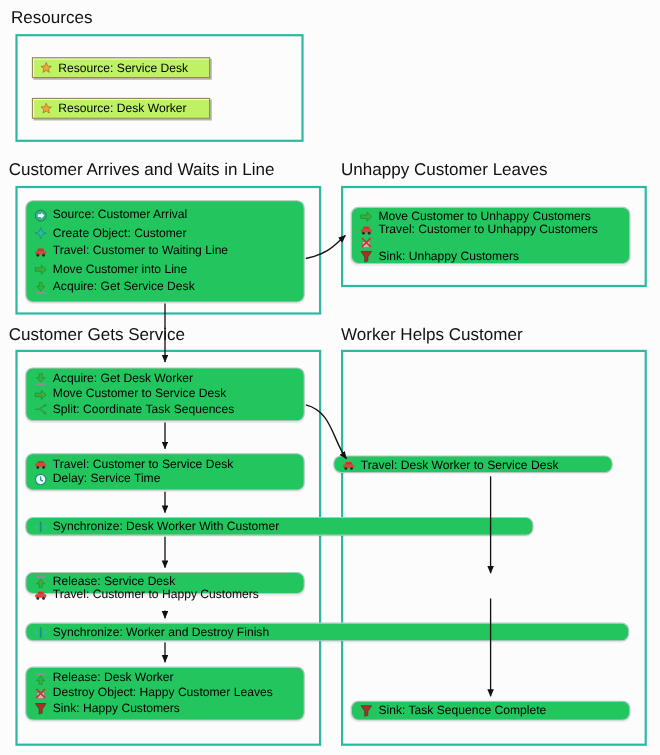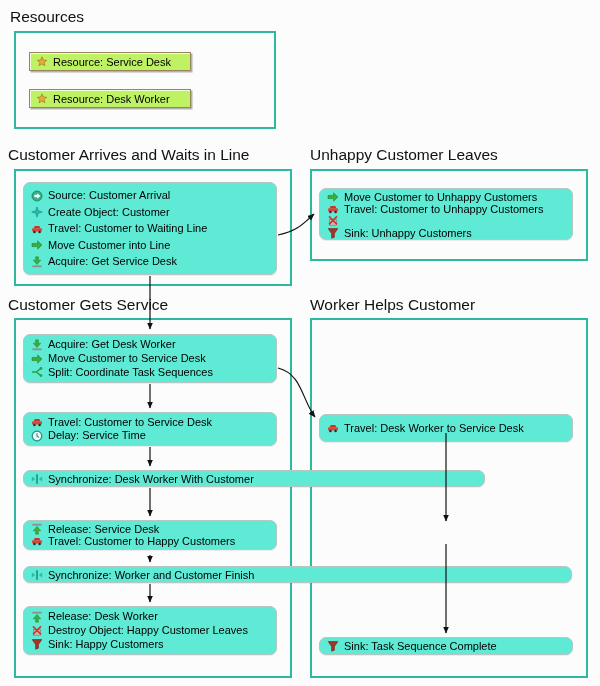--- a/index.html
+++ b/index.html
@@ -2,21 +2,21 @@
 <html><head>
 <meta charset="utf-8">
 <style>
   html,body{margin:0;padding:0;background:#fcfcfc;}
   body{width:600px;height:686px;position:relative;font-family:"Liberation Sans",sans-serif;color:#000;overflow:hidden;}
   .stage{position:absolute;left:0;top:0;width:600px;height:686px;}
 
   .gtitle{position:absolute;font-size:15.5px;color:#111;white-space:nowrap;z-index:1;}
   .group{position:absolute;border:2px solid #2cb9a0;background:transparent;box-sizing:border-box;z-index:1;}
 
-  .block{position:absolute;background:#5eead4;border:1px solid #b4c7c3;border-radius:7px;
+  .block{position:absolute;background:#22c55e;border:1px solid #b4c7c3;border-radius:7px;
          box-sizing:border-box;display:flex;flex-direction:column;justify-content:space-evenly;
          padding:2px 0;z-index:2;box-shadow:0 1px 1px rgba(0,0,0,0.07);}
   .row{display:flex;align-items:center;gap:5px;padding:0 7px;font-size:11px;line-height:1;white-space:nowrap;}
   .ic{width:12px;height:12px;flex:0 0 12px;display:inline-block;}
   .ic svg{width:12px;height:12px;display:block;}
 
   .res-item{position:absolute;width:162px;height:19px;box-sizing:border-box;display:flex;align-items:center;gap:5px;
             padding:0 6px;background:#bef264;border:1px solid #98855f;font-size:11px;white-space:nowrap;z-index:2;
             box-shadow:inset 1px 1px 0 rgba(255,255,255,0.75), 1.5px 1.5px 0 rgba(90,90,70,0.45);}
 
@@ -204,21 +204,21 @@
       <span class="ic">
           <svg viewBox="0 0 12 12">
             <rect x="5.2" y="1.2" width="1.6" height="9.6" fill="#1f8f7f"></rect>
             <path d="M0.8 3.6L4.2 6 0.8 8.4zM11.2 3.6L7.8 6l3.4 2.4z" fill="#2fb9a8"></path>
           </svg>
         </span>
       <span>Synchronize: Desk Worker With Customer</span>
     </div>
   </div>
 
-  <div class="block" style="left:23px;top:520px;width:254px;height:30px">
+  <div class="block" style="left:23px;top:520px;width:254px;height:20px">
     <div class="row">
       <span class="ic">
           <svg viewBox="0 0 12 12">
             <rect x="1.4" y="0.8" width="9.2" height="1.8" fill="#8f8f8f"></rect>
             <path d="M4.6 11.2h2.8V7.8h2.4L6 3.4 2.2 7.8h2.4z" fill="#3aae3a" stroke="#1f7a1f" stroke-width="0.4"></path>
           </svg>
         </span>
       <span>Release: Service Desk</span>
     </div>
     <div class="row">
@@ -235,21 +235,21 @@
   </div>
 
   <div class="block" style="left:23px;top:566px;width:549px;height:17px;z-index:3">
     <div class="row">
       <span class="ic">
           <svg viewBox="0 0 12 12">
             <rect x="5.2" y="1.2" width="1.6" height="9.6" fill="#1f8f7f"></rect>
             <path d="M0.8 3.6L4.2 6 0.8 8.4zM11.2 3.6L7.8 6l3.4 2.4z" fill="#2fb9a8"></path>
           </svg>
         </span>
-      <span>Synchronize: Worker and Customer Finish</span>
+      <span>Synchronize: Worker and Destroy Finish</span>
     </div>
   </div>
 
   <div class="block" style="left:23px;top:606px;width:254px;height:49px">
     <div class="row">
       <span class="ic">
           <svg viewBox="0 0 12 12">
             <rect x="1.4" y="0.8" width="9.2" height="1.8" fill="#8f8f8f"></rect>
             <path d="M4.6 11.2h2.8V7.8h2.4L6 3.4 2.2 7.8h2.4z" fill="#3aae3a" stroke="#1f7a1f" stroke-width="0.4"></path>
           </svg>
@@ -268,21 +268,21 @@
     <div class="row">
       <span class="ic">
           <svg viewBox="0 0 12 12">
             <path d="M1.2 1.6h9.6L7.4 6.6v3.6l-2.8 1V6.6z" fill="#a3342a" stroke="#6e1f18" stroke-width="0.6"></path>
           </svg>
         </span>
       <span>Sink: Happy Customers</span>
     </div>
   </div>
 
-  <div class="block" style="left:319px;top:414px;width:254px;height:28px">
+  <div class="block" style="left:303px;top:414px;width:254px;height:16px">
     <div class="row">
       <span class="ic">
           <svg viewBox="0 0 12 12">
             <path d="M2.6 5.4l1-2.4h4.8l1 2.4z" fill="#c9372c"></path>
             <rect x="1" y="5.2" width="10" height="3.2" rx="1" fill="#d9453a"></rect>
             <circle cx="3.4" cy="9" r="1.3" fill="#2b2b2b"></circle>
             <circle cx="8.6" cy="9" r="1.3" fill="#2b2b2b"></circle>
           </svg>
         </span>
       <span>Travel: Desk Worker to Service Desk</span>

